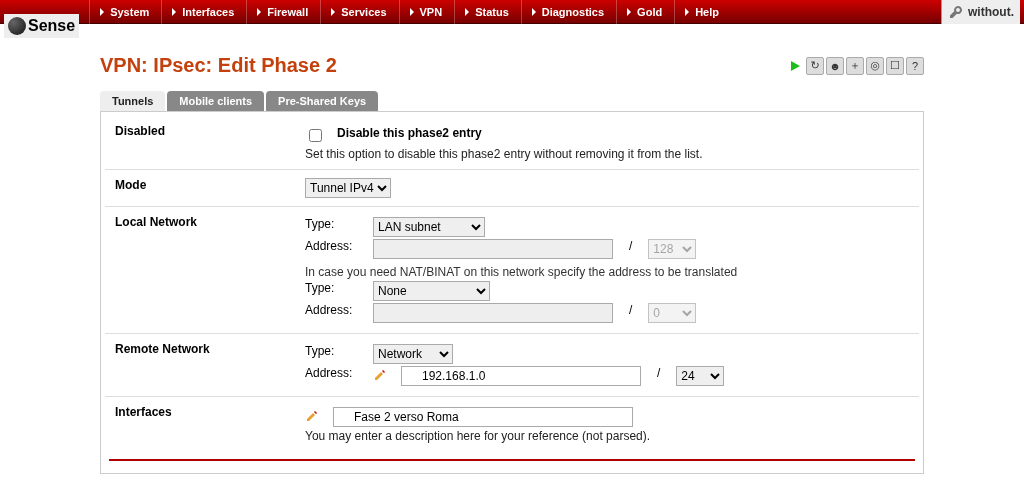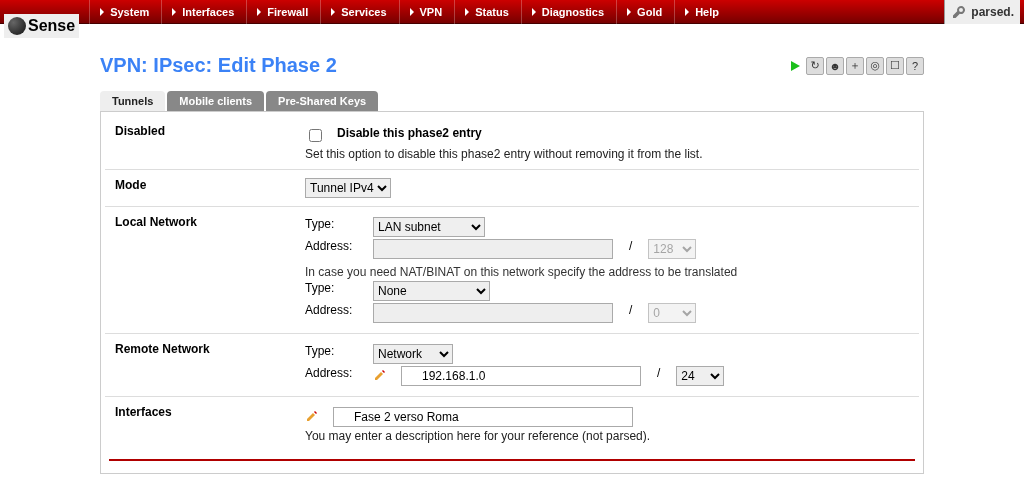--- a/index.html
+++ b/index.html
@@ -77,21 +77,21 @@
   }
   .page-head {
     display: flex;
     align-items: center;
     justify-content: space-between;
     margin-bottom: 14px;
   }
   .page-title {
     font-size: 20px;
     font-weight: bold;
-    color: #3b82f6;
+    color: #c2410c;
   }
   .icon-row { display: flex; gap: 2px; }
   .icon-btn {
     width: 18px; height: 18px;
     background: #ddd;
     border: 1px solid #aaa;
     border-radius: 2px;
     display: inline-flex; align-items: center; justify-content: center;
     cursor: pointer;
     font-size: 11px; color: #333;
@@ -206,21 +206,21 @@
       </span>
     <span class="nav-item">
         <span class="tri"></span>
         <span>Help</span>
       </span>
   </div>
   <div class="right-badge">
     <svg width="16" height="16" viewBox="0 0 16 16">
         <path d="M10 2a4 4 0 0 0-3.8 5.2L2 11.4V14h2.6l4.2-4.2A4 4 0 1 0 10 2zm0 2a2 2 0 1 1 0 4 2 2 0 0 1 0-4z" fill="#777"></path>
       </svg>
-    <span>parsed.</span>
+    <span>without.</span>
   </div>
 </div>
 
 <div class="page">
   <div class="page-head">
     <div class="page-title">VPN: IPsec: Edit Phase 2</div>
     <div class="icon-row">
       <span class="icon-btn triangle" title="play">
         <svg width="14" height="14" viewBox="0 0 14 14">
             <polygon points="3,2 12,7 3,12" fill="#1bbf1b"></polygon>

